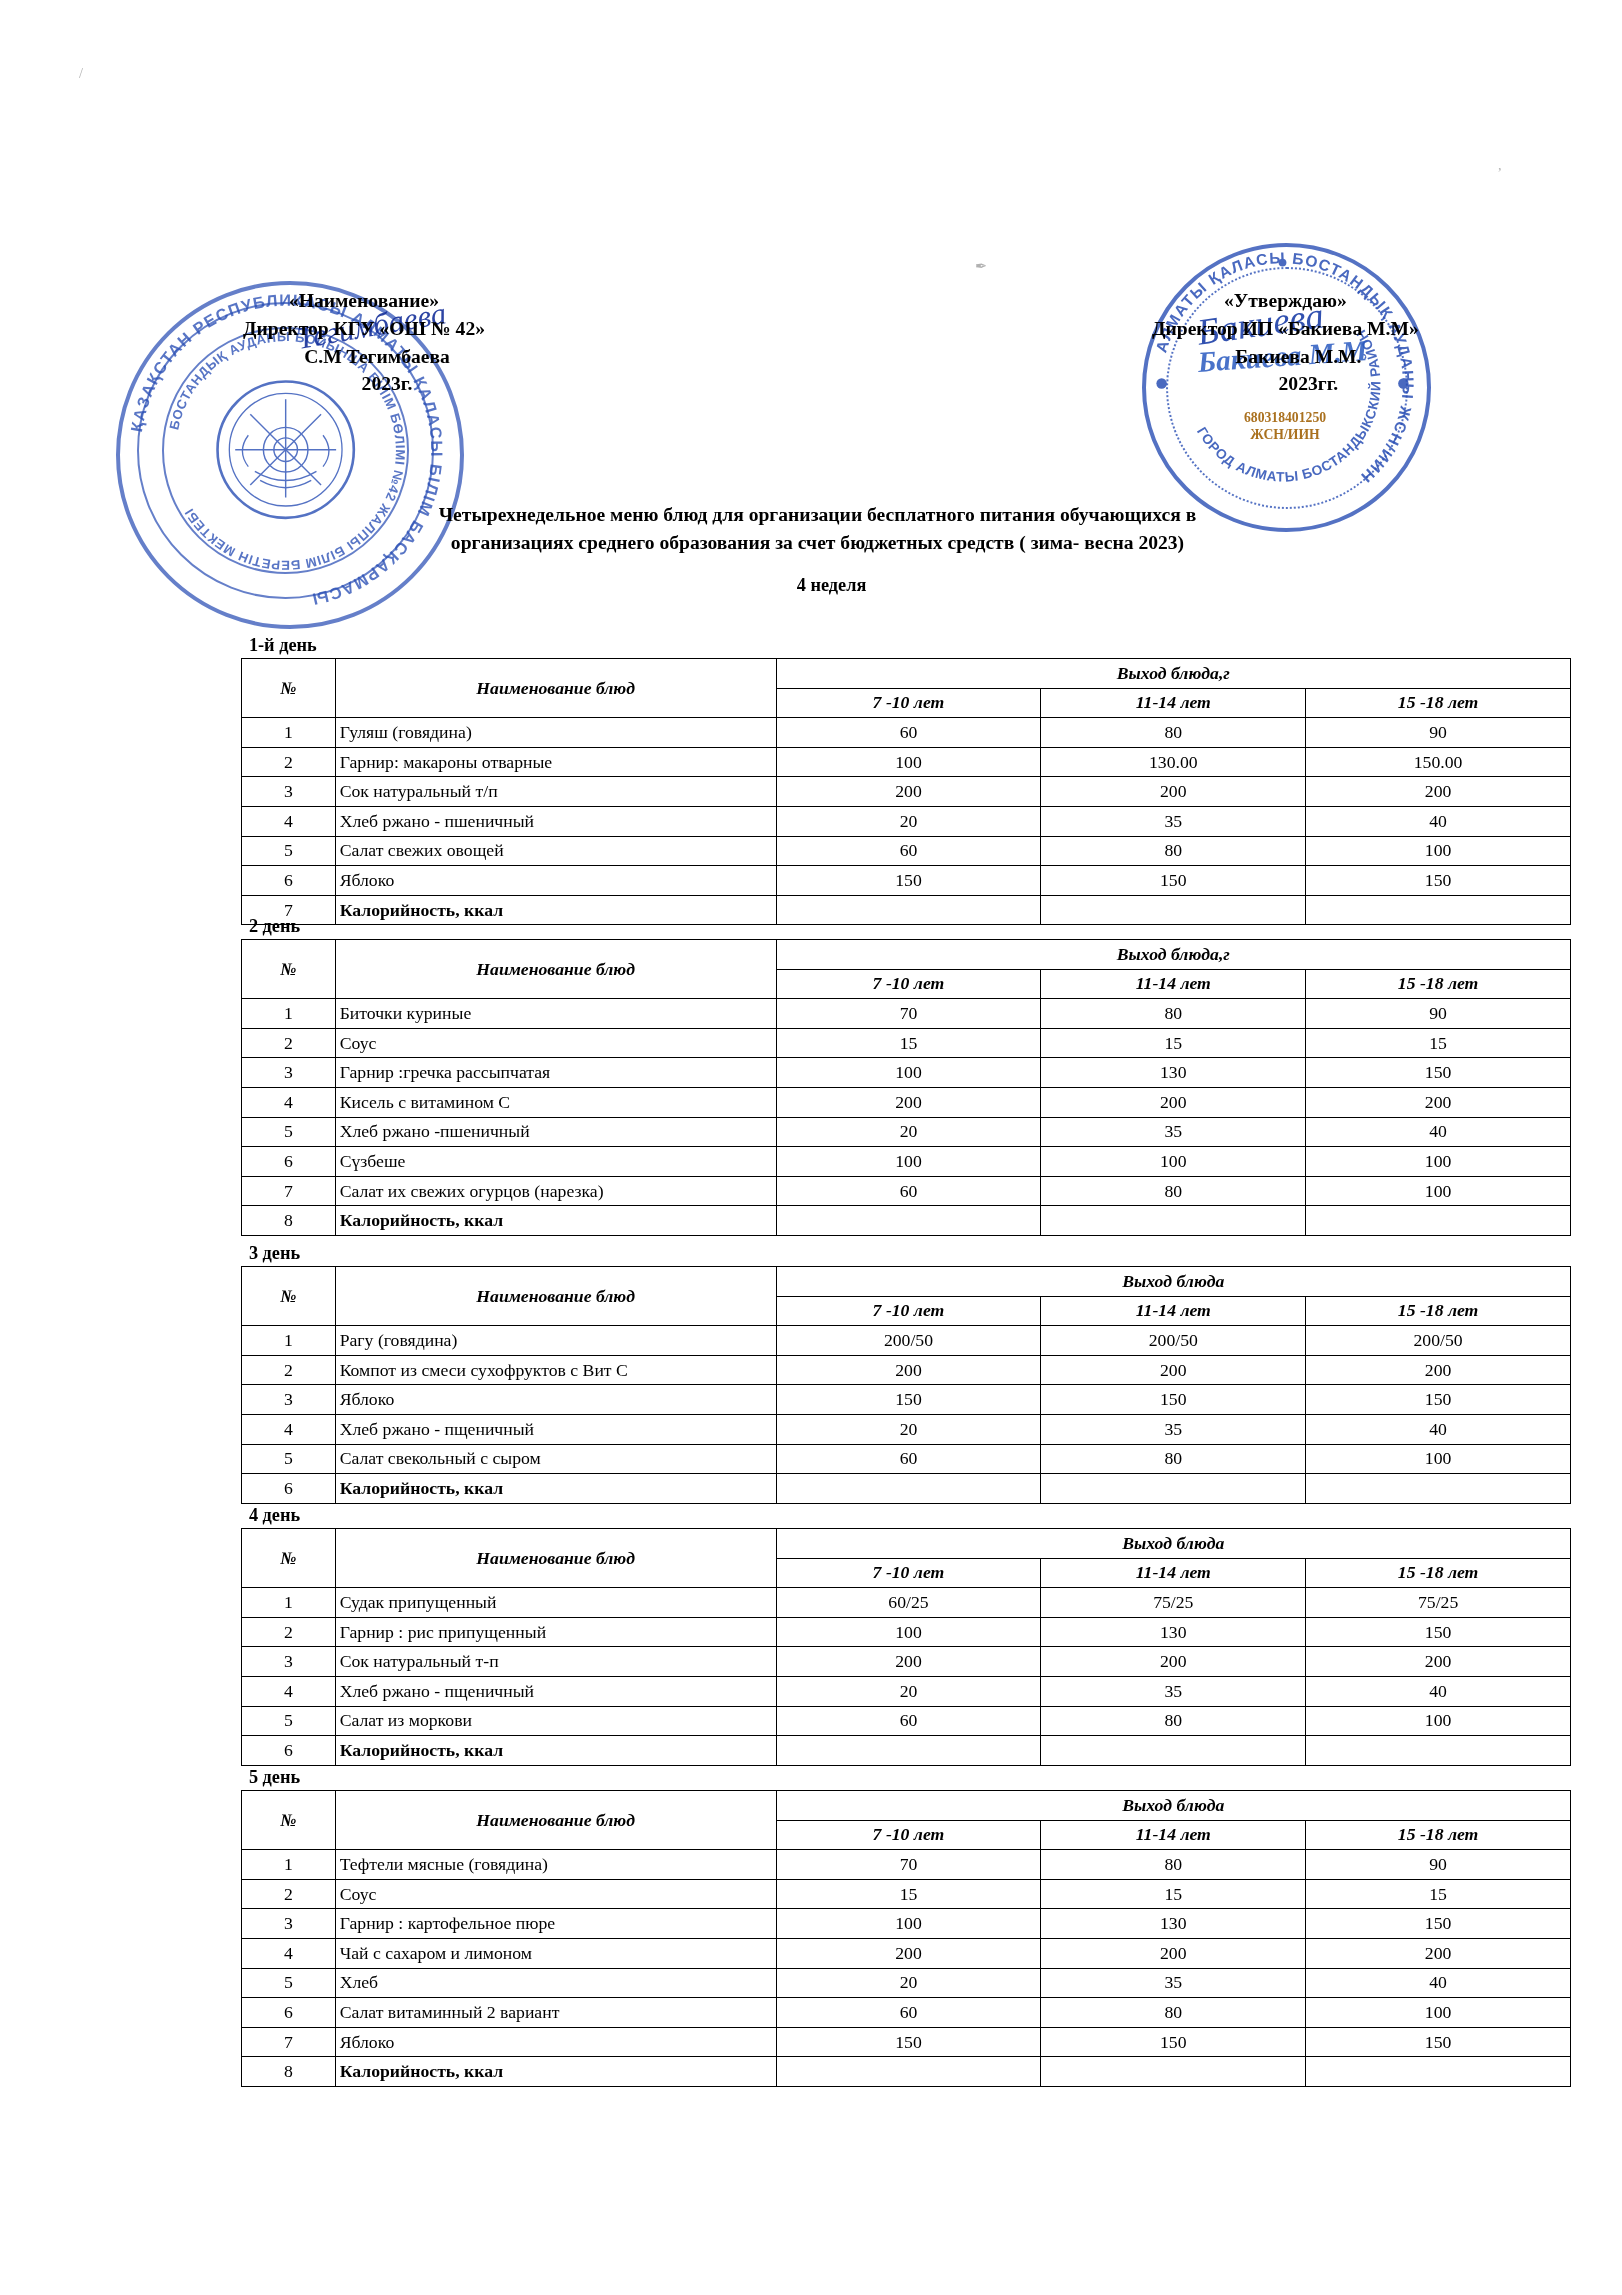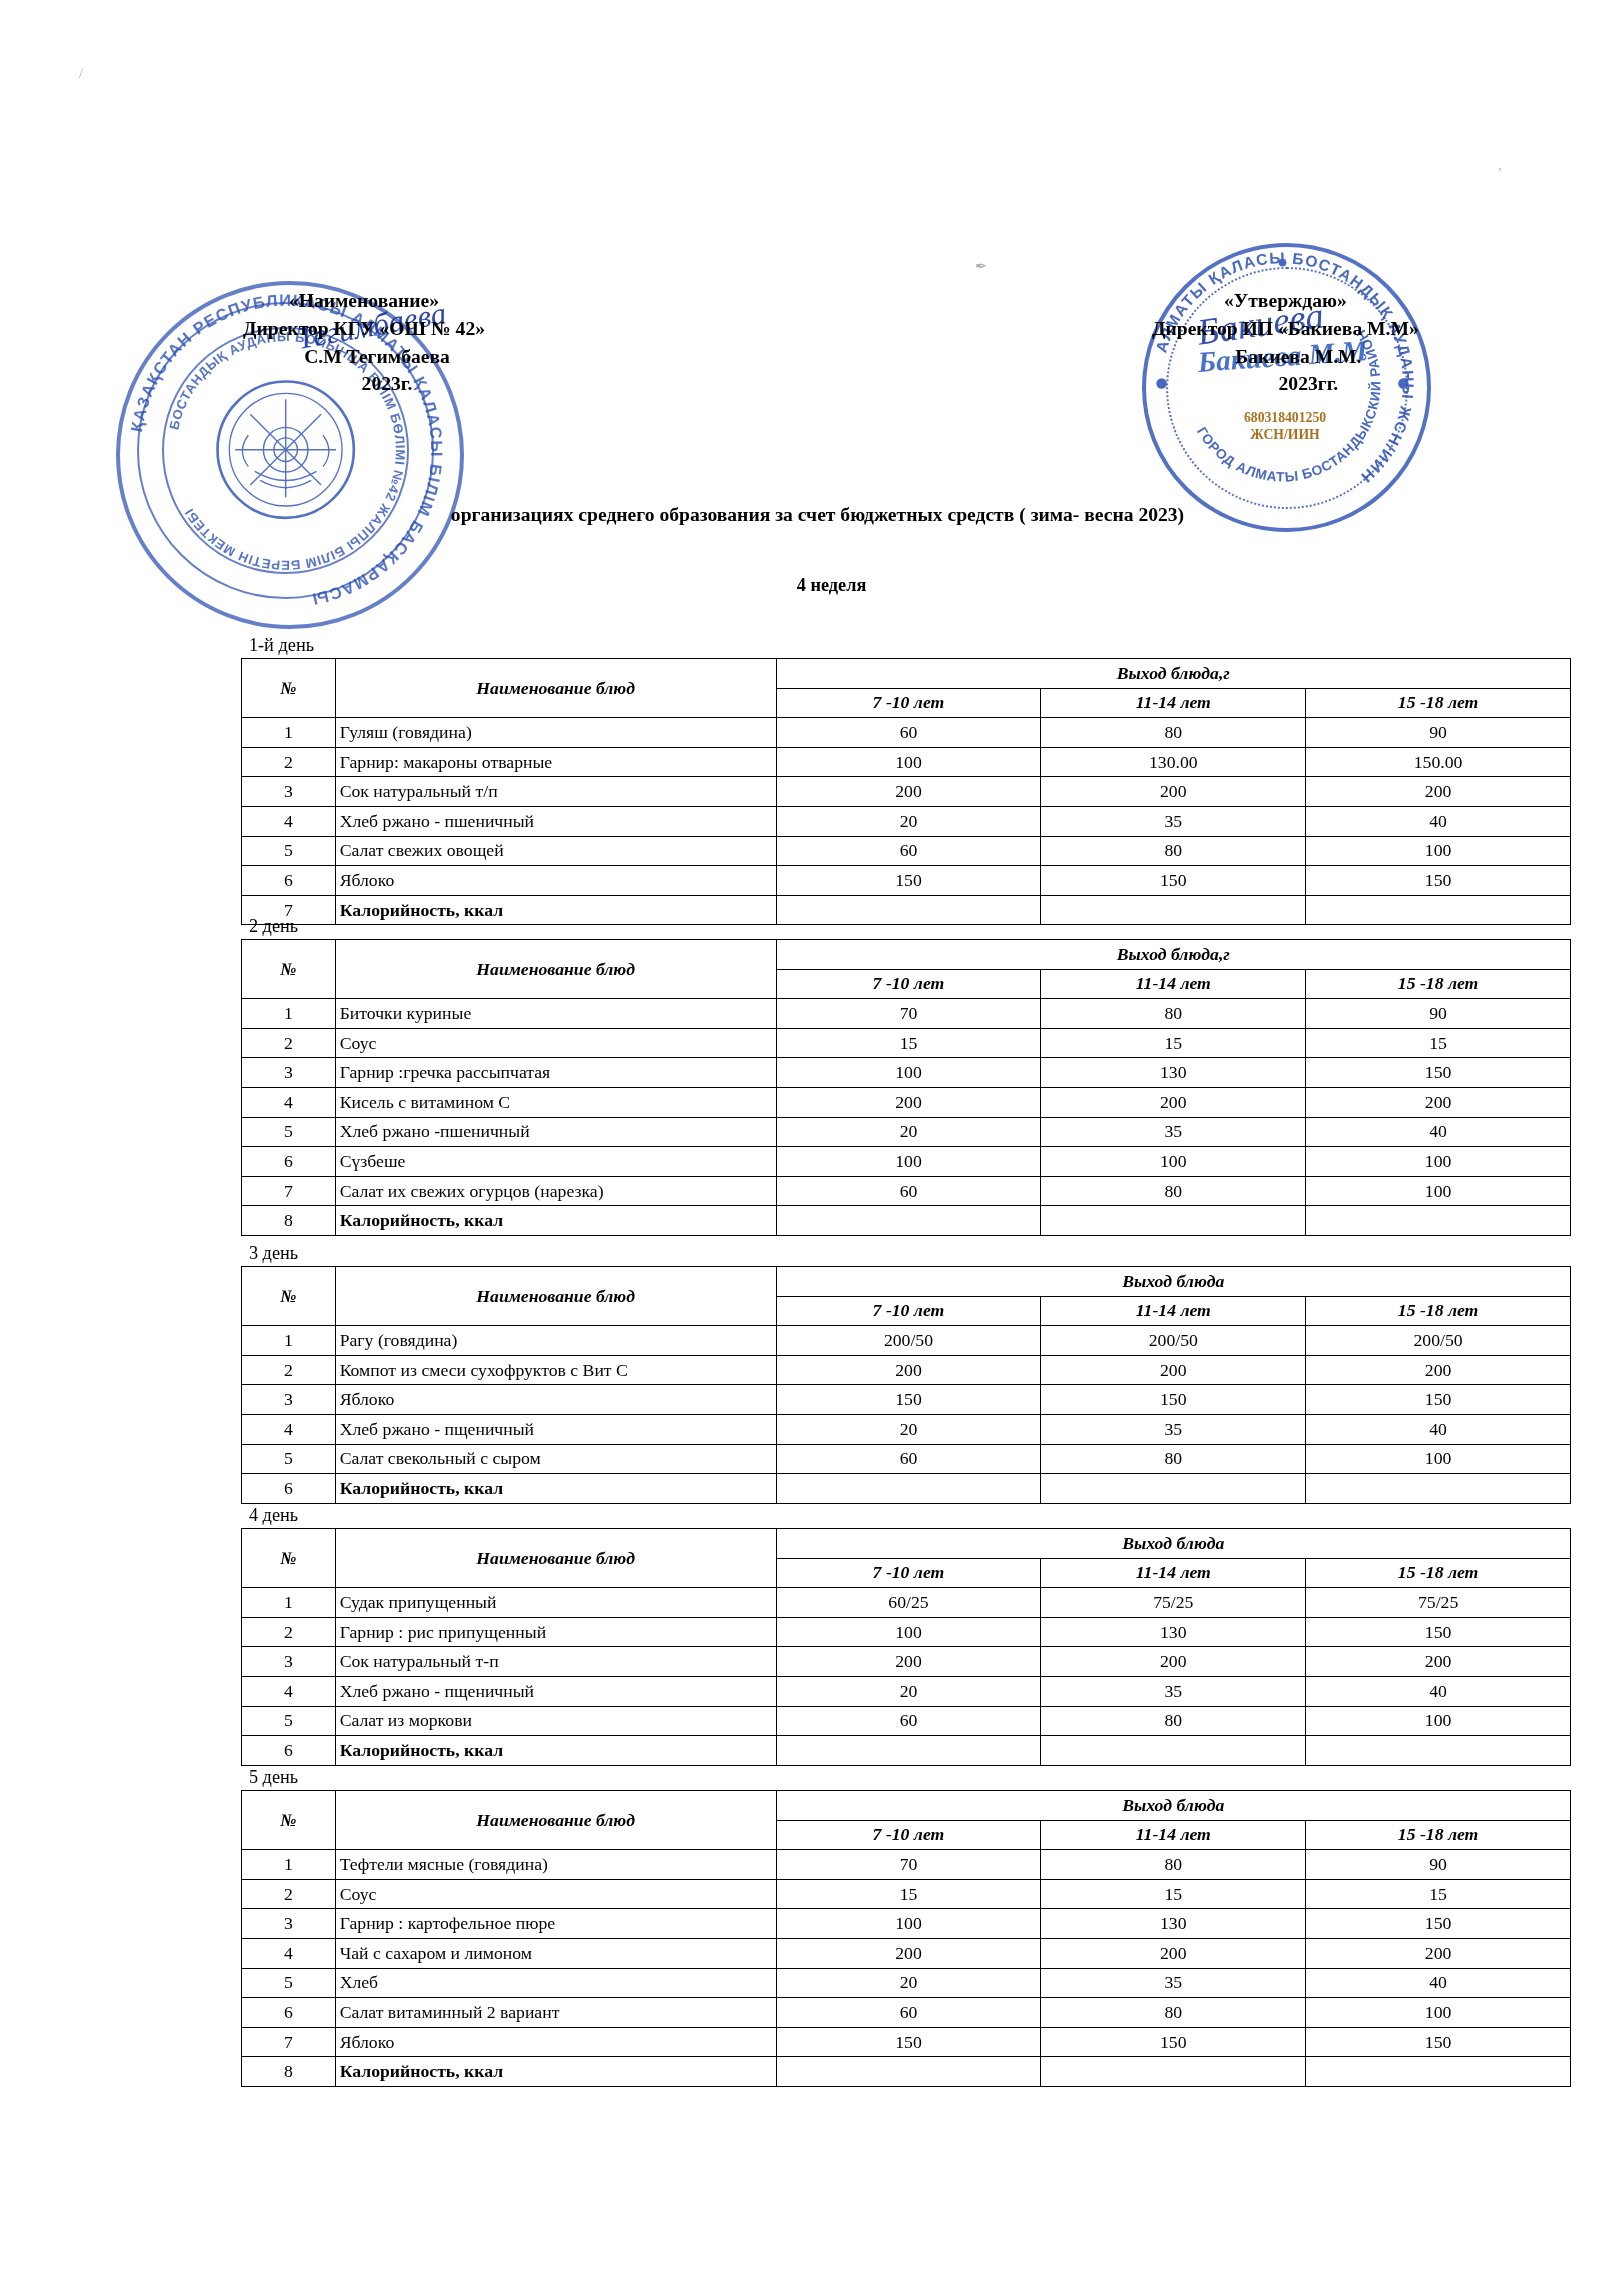--- a/index.html
+++ b/index.html
@@ -67,21 +67,21 @@
     margin-left: 20px;
   }
 
   
   .day-section {
     position: absolute;
     left: 241px;
     width: 1330px;
   }
   .day-label {
-    font-weight: normal;
+    font-weight: bold;
     font-size: 18.3px;
     padding-left: 7.9px;
     margin-bottom: 2px;
   }
   table.menu {
     border-collapse: collapse;
     width: 1330px;
     table-layout: fixed;
   }
   table.menu td, table.menu th {
@@ -320,20 +320,21 @@
   </div>
 
   <div class="sig-block sig-right">
     <span class="sig-line">«Утверждаю»</span>
     <span class="sig-line">Директор ИП «Бакиева М.М»</span>
     <span class="sig-line indent1">Бакиева  М.М.</span>
     <span class="sig-line indent2">2023гг.</span>
   </div>
 
   <div class="doc-title">
+    <div>Четырехнедельное меню блюд для организации бесплатного питания  обучающихся в</div>
     <div>организациях среднего образования за счет бюджетных средств ( зима- весна 2023)</div>
   </div>
   <div class="week-label">4 неделя</div>
 
   <div id="days-container">
       <div class="day-section" style="top: 635px;">
         <div class="day-label">1-й день</div>
         <table class="menu">
           <thead>
             <tr>

